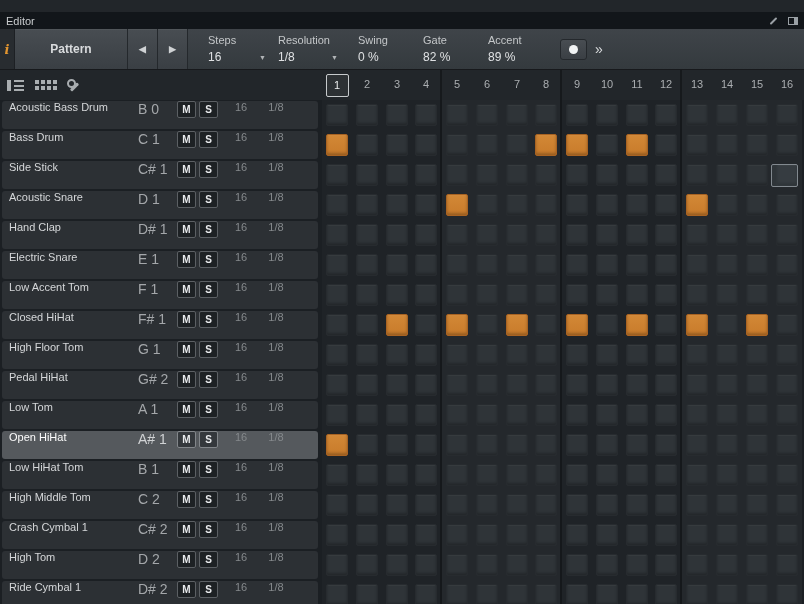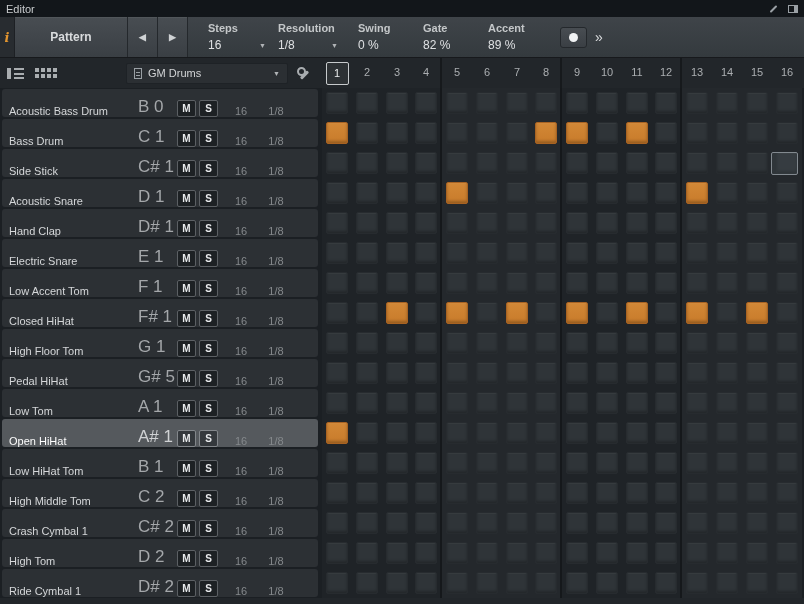--- a/index.html
+++ b/index.html
@@ -1,17 +1,17 @@
 <!DOCTYPE html>
 <html style="--accent: #c87b2b; --accent_dark: #a96322; --row_bg: #2c3034; --selected_row_bg: #55595d;"><head>
 <meta charset="utf-8">
 <style>
   *{box-sizing:border-box;margin:0;padding:0;}
   html,body{width:804px;height:604px;overflow:hidden;background:#22262a;font-family:"Liberation Sans",sans-serif;}
-  .app{position:relative;width:804px;height:460px;}
+  .app{position:relative;width:804px;height:460px;margin-top:12px;}
 
   .titlebar{height:17px;background:#12161a;display:flex;align-items:center;padding:0 6px;color:#c9ccce;font-size:11px;}
   .tb-right{margin-left:auto;display:flex;gap:10px;align-items:center;}
   .edit-icon{width:9px;height:2px;background:#9aa0a5;transform:rotate(-45deg);border-radius:1px;display:inline-block;}
   .pane-icon{width:10px;height:8px;border:1px solid #9aa0a5;position:relative;display:inline-block;}
   .pane-icon::after{content:"";position:absolute;right:0;top:0;bottom:0;width:3px;background:#9aa0a5;}
 
   .toolbar{position:absolute;top:17px;left:0;width:804px;height:41px;background:linear-gradient(#3f4449,#343a3e);border-bottom:1px solid #17191c;display:flex;align-items:stretch;}
   .info{width:15px;background:#282c30;border-right:1px solid #1d2024;color:#e2952f;font:italic bold 13px "DejaVu Serif",serif;display:flex;align-items:center;justify-content:center;}
   .segs{display:flex;font-weight:bold;}
@@ -19,21 +19,21 @@
   .seg.pattern{width:113px;}
   .seg.nav{width:30px;font-size:9px;color:#cfd2d4;}
   .seg.vari{width:119px;gap:12px;}
   .caret{font-size:7px;color:#b0b3b6;line-height:1;}
   .params{display:flex;padding:5px 0 0 20px;}
   .param:nth-child(1){width:64px;margin-right:6px;}
   .param:nth-child(2){width:66px;margin-right:14px;}
   .param:nth-child(3){width:50px;margin-right:15px;}
   .param:nth-child(4){width:52px;margin-right:13px;}
   .param:nth-child(5){width:58px;}
-  .plabel{font-size:11px;color:#c4c7c9;margin-bottom:4px;font-weight:bold;}
+  .plabel{font-size:11px;color:#c4c7c9;margin-bottom:4px;}
   .pvalue{display:flex;align-items:center;font-size:12px;color:#dfe1e3;}
   .pvalue .caret{margin-left:auto;padding-right:6px;}
   .rightbtns{display:flex;align-items:center;margin-left:14px;gap:8px;}
   .recbtn{width:27px;height:21px;background:linear-gradient(#484d52,#3a3f44);border:1px solid #24282c;border-radius:3px;display:flex;align-items:center;justify-content:center;}
   .reccircle{width:9px;height:9px;border-radius:50%;background:#f1f3f4;}
   .morebtn{color:#d9dbdd;font-size:14px;}
 
   .mapbar{position:absolute;top:58px;left:0;width:804px;height:30px;display:flex;align-items:center;}
   .list-icon{display:inline-block;width:17px;height:11px;border-left:4px solid #a9adb0;padding-left:3px;margin-left:7px;background:repeating-linear-gradient(to bottom,#a9adb0 0 2px,transparent 2px 4.5px) content-box;}
   .pads-wrap{display:inline-block;width:23px;height:11px;margin-left:11px;position:relative;}
@@ -47,25 +47,25 @@
   .wrench::after{content:"";position:absolute;left:0;top:0;width:5px;height:5px;border:2px solid #a9adb0;border-radius:50%;}
 
   .stepnums{position:absolute;left:322px;top:0;height:30px;display:flex;}
   .hslot{width:30px;height:30px;display:flex;align-items:center;justify-content:center;}
   .hslot.sep{border-right:2px solid #16191c;}
   .stepnum{min-width:23px;height:23px;line-height:21px;text-align:center;font-size:11px;color:#abaeb1;}
   .stepnum.cur{border:1px solid #c7cacc;border-radius:2px;color:#eceeef;background:rgba(255,255,255,.05);}
 
   .rows{position:absolute;top:88px;left:0;width:804px;background:#1b1f23;}
   .row{display:flex;height:30px;}
-  .rowlabel{width:316px;margin:1px 2px;background:var(--row_bg,#2c3034);border-radius:3px;display:flex;align-items:flex-end;}
+  .rowlabel{width:316px;margin:1px 2px;background:var(--row_bg,#2c3034);border-radius:3px;display:flex;align-items:flex-start;}
   .row.selected .rowlabel{background:var(--selected_row_bg,#55595d);}
   .rname{padding-left:7px;width:136px;font-size:11px;color:#d5d7d9;white-space:nowrap;overflow:hidden;}
   .row.selected .rname{color:#fdfdfd;}
-  .rnote{width:39px;font-size:17px;color:#a4a7aa;}
+  .rnote{width:39px;font-size:14px;color:#a4a7aa;}
   .row.selected .rnote{color:#d0d2d4;}
   .ms{width:19px;height:17px;margin-right:3px;background:#1d2124;border:1px solid #5c6064;border-radius:2px;color:#e8eaec;font-size:10px;font-weight:bold;text-align:center;line-height:15px;}
   .row.selected .ms{background:#34383c;border-color:#83878b;}
   .sval{width:32px;margin-left:4px;text-align:center;font-size:11px;color:#85898c;}
   .rval{width:34px;margin-left:2px;text-align:center;font-size:11px;color:#85898c;}
   .cells{display:flex;margin-left:2px;}
   .slot{width:30px;height:30px;display:flex;align-items:center;justify-content:center;background:#1f2327;}
   .slot.alt{background:#24282c;}
   .slot.sep{border-right:2px solid #15181b;}
   .cell{width:22px;height:22px;border-radius:2px;background:#2f3438;border:1px solid #272b2f;box-shadow:inset 0 1px 0 rgba(255,255,255,.04),inset 0 -2px 3px rgba(0,0,0,.25);}
@@ -133,25 +133,20 @@
       </div>
       <div class="morebtn">»</div>
     </div>
   </div>
 
   <div class="mapbar">
     <span class="list-icon"></span>
     <span class="pads-wrap">
         <span class="pads-icon"></span>
       </span>
-    <div class="mapsel">
-      <span class="file-icon"></span>
-      <span class="maplabel">GM Drums</span>
-      <span class="caret">▼</span>
-    </div>
     <span class="wrench"></span>
     <div class="stepnums">
         <div class="hslot">
           <div class="stepnum cur">1</div>
         </div>
         <div class="hslot">
           <div class="stepnum">2</div>
         </div>
         <div class="hslot">
           <div class="stepnum">3</div>
@@ -735,21 +730,21 @@
             <div class="cell"></div>
           </div>
           <div class="slot alt">
             <div class="cell"></div>
           </div>
         </div>
       </div>
       <div class="row">
         <div class="rowlabel">
           <div class="rname">Pedal HiHat</div>
-          <div class="rnote">G# 5</div>
+          <div class="rnote">G# 2</div>
           <div class="ms">M</div>
           <div class="ms">S</div>
           <div class="sval">16</div>
           <div class="rval">1/8</div>
         </div>
         <div class="cells">
           <div class="slot">
             <div class="cell"></div>
           </div>
           <div class="slot">

